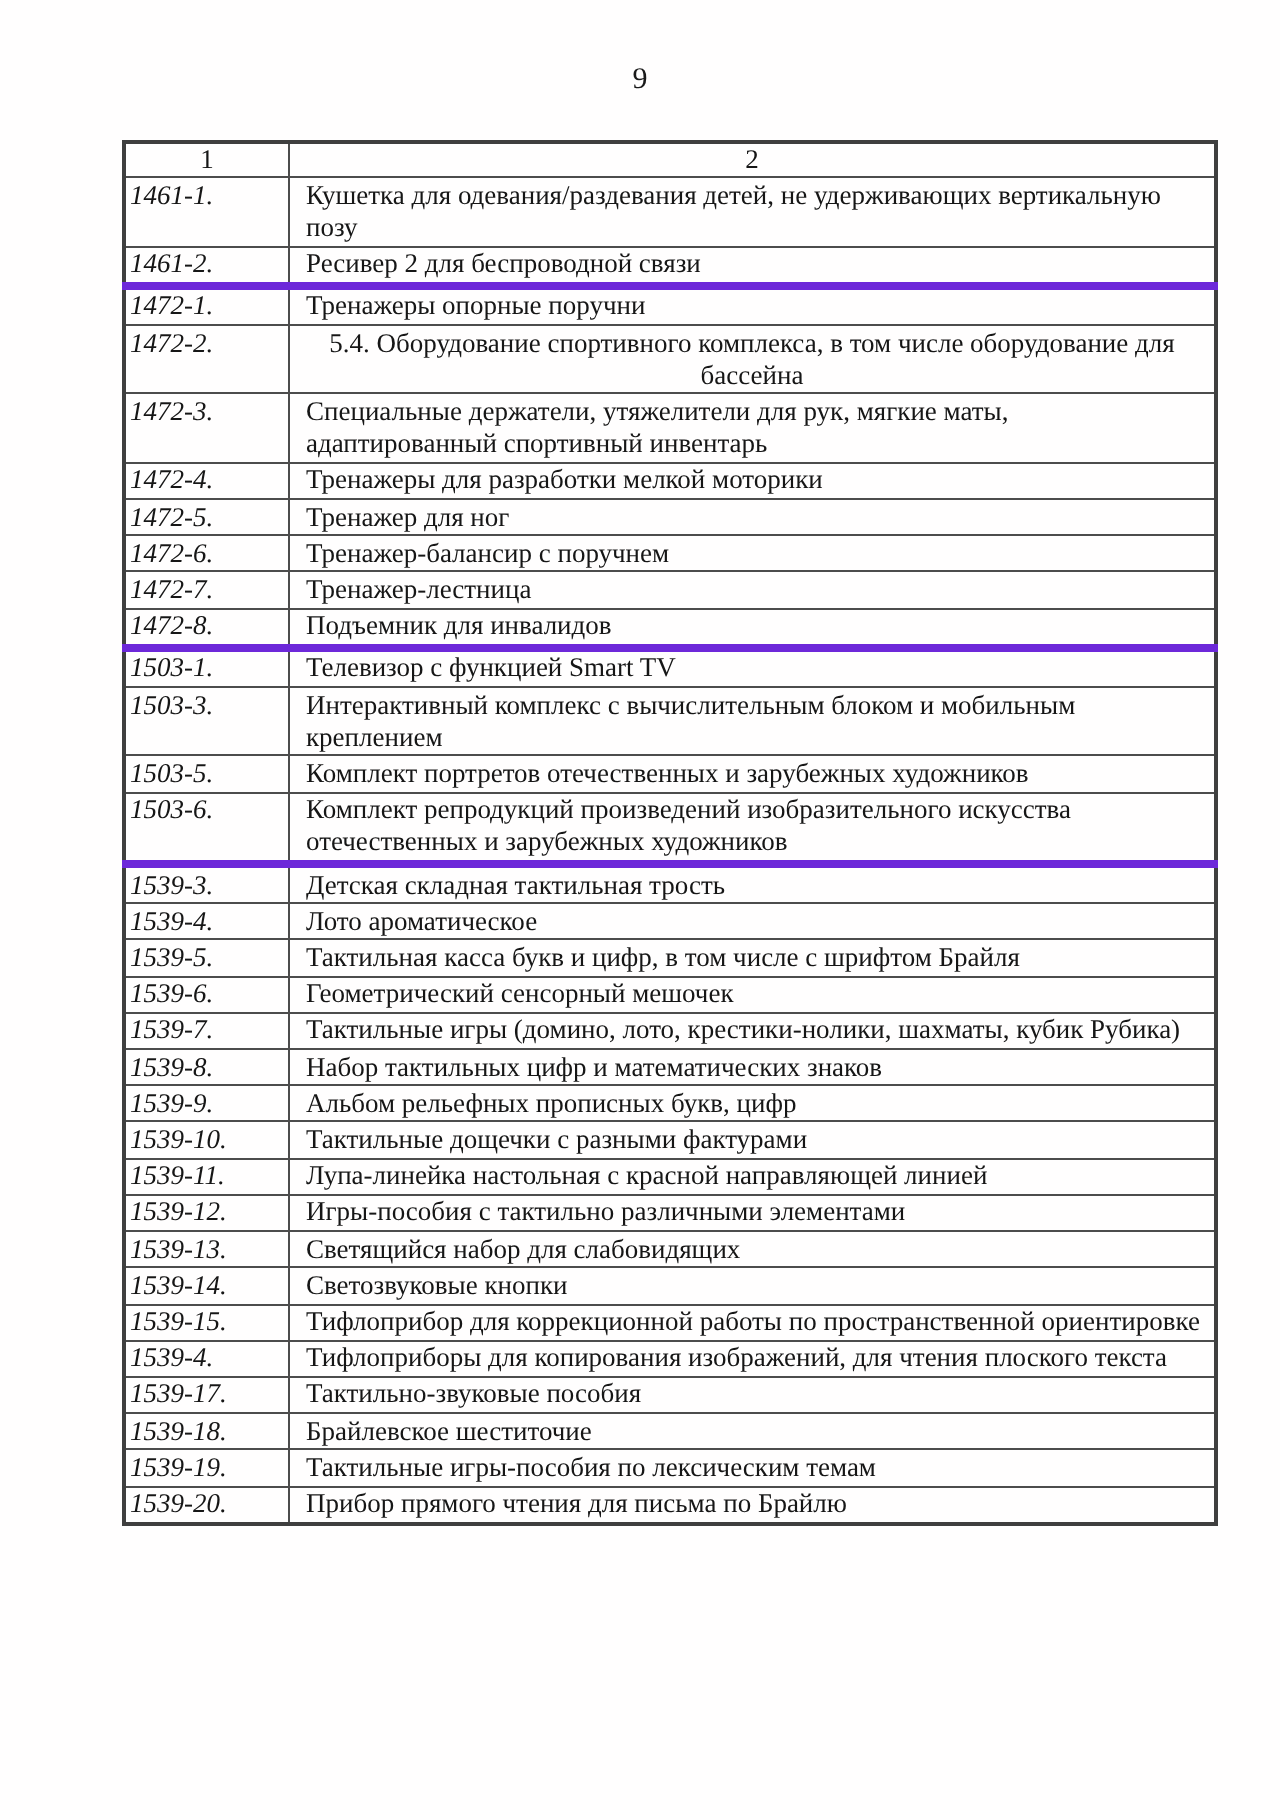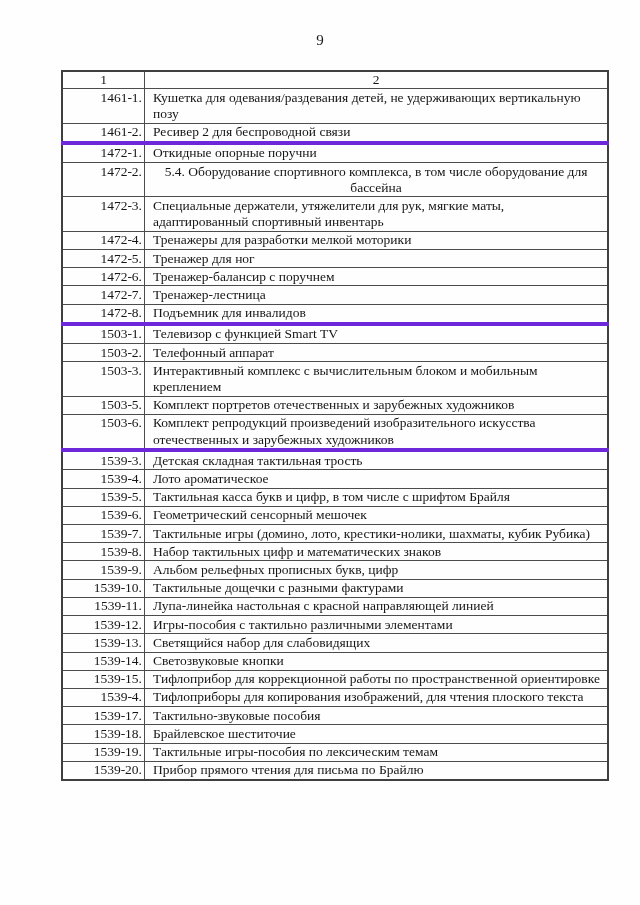--- a/index.html
+++ b/index.html
@@ -39,24 +39,25 @@
     font-weight: normal;
     padding: 0.5px 6px 0.5px 8px;
     word-wrap: break-word;
   }
   .doc-table th {
     text-align: center;
     padding: 0 2px;
   }
   .col-code { width: 77px; }
   .cell-code {
-    text-align: right;
+    text-align: left;
     padding-left: 2px !important;
     padding-right: 2px !important;
     white-space: nowrap;
+    font-style: italic;
   }
   tr.group-start th,
   tr.group-start td {
     border-top: 4px solid #6d28d9;
   }
   tr.center-text .cell-desc {
     text-align: center;
     padding-left: 4px !important;
     padding-right: 4px !important;
   }
@@ -80,21 +81,21 @@
     <td class="cell-desc">Кушетка для одевания/раздевания детей, не удерживающих вертикальную позу</td>
   </tr>
 
   <tr>
     <td class="cell-code">1461-2.</td>
     <td class="cell-desc">Ресивер 2 для беспроводной связи</td>
   </tr>
 
   <tr class="group-start">
     <td class="cell-code">1472-1.</td>
-    <td class="cell-desc">Откидные опорные поручни</td>
+    <td class="cell-desc">Тренажеры опорные поручни</td>
   </tr>
 
   <tr class="center-text">
     <td class="cell-code">1472-2.</td>
     <td class="cell-desc">5.4. Оборудование спортивного комплекса, в том числе оборудование для бассейна</td>
   </tr>
 
   <tr>
     <td class="cell-code">1472-3.</td>
     <td class="cell-desc">Специальные держатели, утяжелители для рук, мягкие маты, адаптированный спортивный инвентарь</td>
@@ -123,24 +124,20 @@
   <tr>
     <td class="cell-code">1472-8.</td>
     <td class="cell-desc">Подъемник для инвалидов</td>
   </tr>
 
   <tr class="group-start">
     <td class="cell-code">1503-1.</td>
     <td class="cell-desc">Телевизор с функцией Smart TV</td>
   </tr>
 
-  <tr>
-    <td class="cell-code">1503-2.</td>
-    <td class="cell-desc">Телефонный аппарат</td>
-  </tr>
 
   <tr>
     <td class="cell-code">1503-3.</td>
     <td class="cell-desc">Интерактивный комплекс с вычислительным блоком и мобильным креплением</td>
   </tr>
 
 
   <tr>
     <td class="cell-code">1503-5.</td>
     <td class="cell-desc">Комплект портретов отечественных и зарубежных художников</td>

